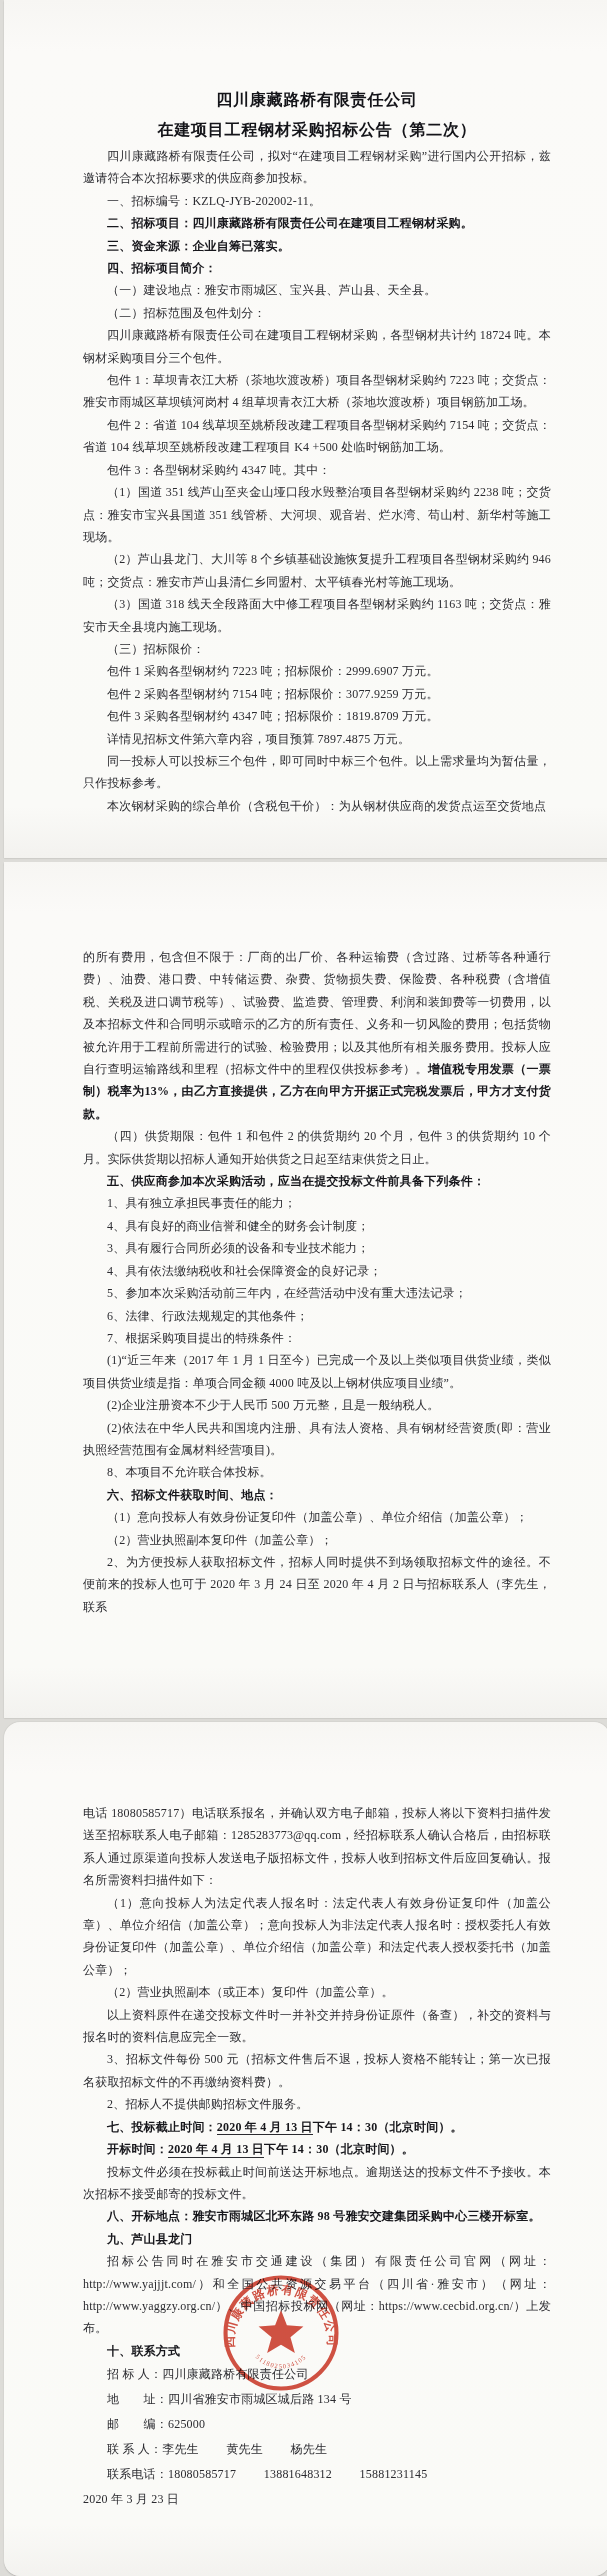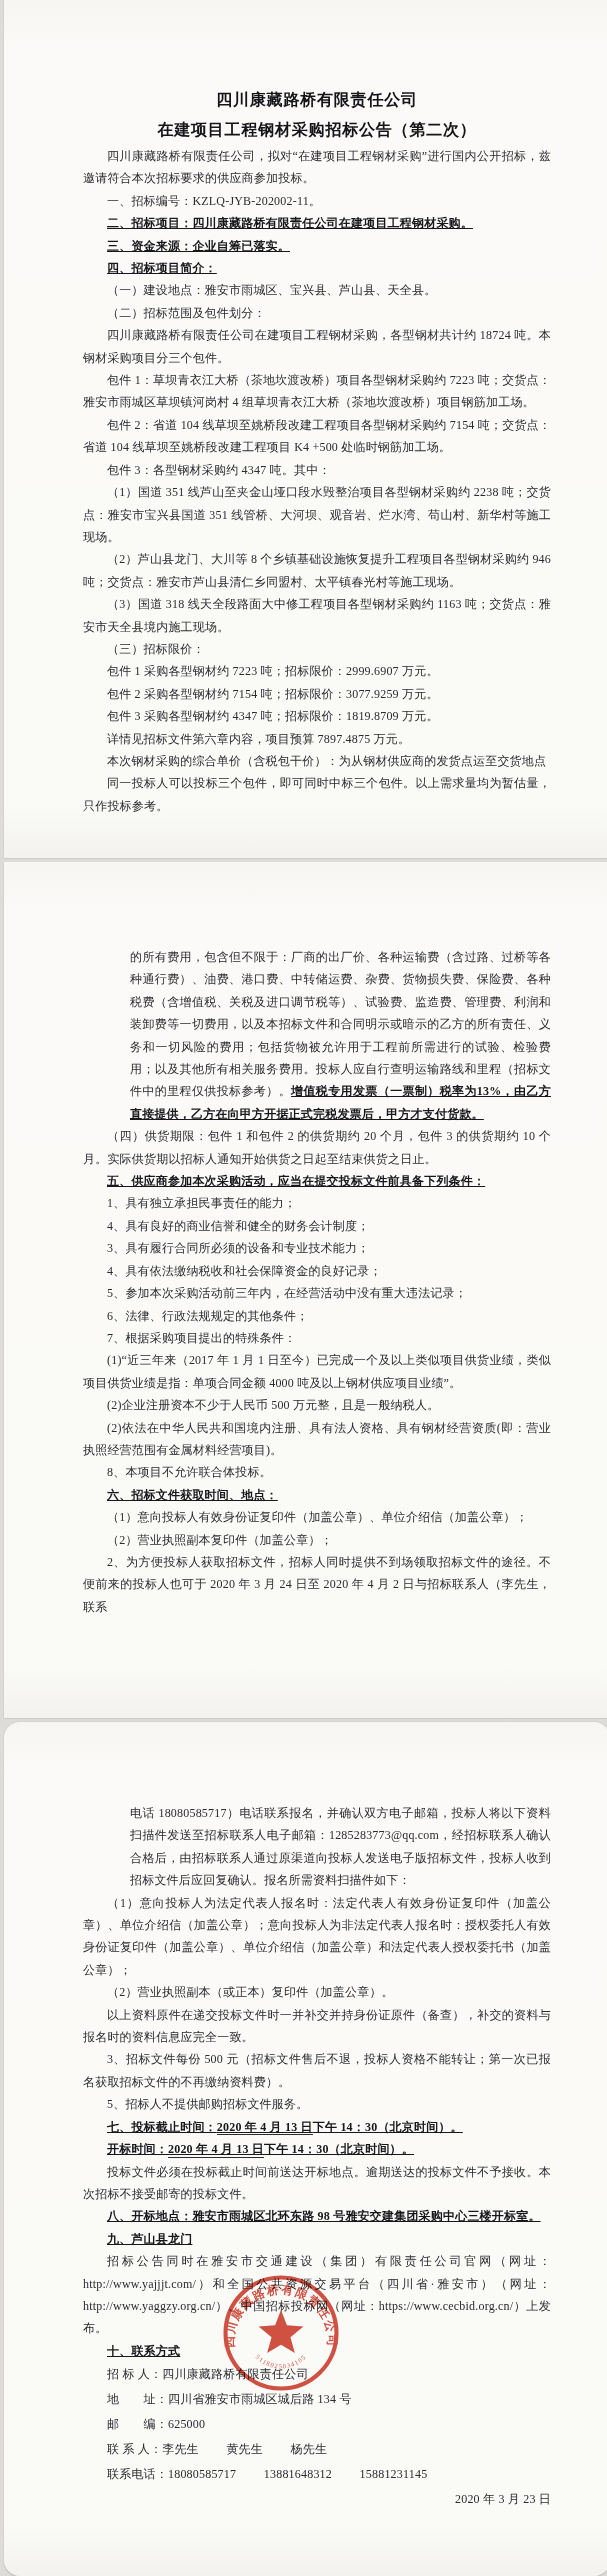--- a/index.html
+++ b/index.html
@@ -20,30 +20,30 @@
   .content{
     padding:0 59px 0 79px;
     font-size:12px;line-height:22.4px;
     color:#2b2b30;text-align:justify;
     letter-spacing:0.2px;
   }
   #page1 .content{padding-top:85px;}
   #page2 .content{padding-top:84px;}
   #page3 .content{padding-top:80px;}
   p{margin:0;text-indent:2em;}
-  .noindent{text-indent:0;margin-left:47px;}
-  .b{font-weight:bold;color:#17171c;text-decoration:underline;}
+  .noindent{text-indent:0;}
+  .b{font-weight:bold;color:#17171c;}
   .doc-title{
     text-align:center;text-indent:0;
     font-size:16px;font-weight:bold;color:#141419;
     line-height:30px;letter-spacing:0.8px;
   }
   .u{border-bottom:1.1px solid #2b2b30;padding-bottom:0.8px;}
   .contact-row{line-height:25px;white-space:pre-wrap;}
-  .sign-date{text-align:right;line-height:23px;margin-top:0.8px;}
+  .sign-date{line-height:23px;margin-top:0.8px;}
   .seal{
     position:absolute;left:215px;top:552px;
     width:124px;height:118px;
     opacity:.88;mix-blend-mode:multiply;
     pointer-events:none;
   }
 </style>
 </head>
 <body>
 
@@ -63,22 +63,22 @@
     <p>包件 2：省道 104 线草坝至姚桥段改建工程项目各型钢材采购约 7154 吨；交货点：省道 104 线草坝至姚桥段改建工程项目 K4 +500 处临时钢筋加工场。</p>
     <p>包件 3：各型钢材采购约 4347 吨。其中：</p>
     <p>（1）国道 351 线芦山至夹金山垭口段水毁整治项目各型钢材采购约 2238 吨；交货点：雅安市宝兴县国道 351 线管桥、大河坝、观音岩、烂水湾、苟山村、新华村等施工现场。</p>
     <p>（2）芦山县龙门、大川等 8 个乡镇基础设施恢复提升工程项目各型钢材采购约 946 吨；交货点：雅安市芦山县清仁乡同盟村、太平镇春光村等施工现场。</p>
     <p>（3）国道 318 线天全段路面大中修工程项目各型钢材采购约 1163 吨；交货点：雅安市天全县境内施工现场。</p>
     <p>（三）招标限价：</p>
     <p>包件 1 采购各型钢材约 7223 吨；招标限价：2999.6907 万元。</p>
     <p>包件 2 采购各型钢材约 7154 吨；招标限价：3077.9259 万元。</p>
     <p>包件 3 采购各型钢材约 4347 吨；招标限价：1819.8709 万元。</p>
     <p>详情见招标文件第六章内容，项目预算 7897.4875 万元。</p>
+    <p>同一投标人可以投标三个包件，即可同时中标三个包件。以上需求量均为暂估量，只作投标参考。</p>
     <p>本次钢材采购的综合单价（含税包干价）：为从钢材供应商的发货点运至交货地点</p>
-    <p>同一投标人可以投标三个包件，即可同时中标三个包件。以上需求量均为暂估量，只作投标参考。</p>
   </div>
 </div>
 
 <div class="page" id="page2">
   <div class="content">
     <p class="noindent"><span>的所有费用，包含但不限于：厂商的出厂价、各种运输费（含过路、过桥等各种通行费）、油费、港口费、中转储运费、杂费、货物损失费、保险费、各种税费（含增值税、关税及进口调节税等）、试验费、监造费、管理费、利润和装卸费等一切费用，以及本招标文件和合同明示或暗示的乙方的所有责任、义务和一切风险的费用；包括货物被允许用于工程前所需进行的试验、检验费用；以及其他所有相关服务费用。投标人应自行查明运输路线和里程（招标文件中的里程仅供投标参考）。</span><span class="b">增值税专用发票（一票制）税率为13%，由乙方直接提供，乙方在向甲方开据正式完税发票后，甲方才支付货款。</span></p>
     <p>（四）供货期限：包件 1 和包件 2 的供货期约 20 个月，包件 3 的供货期约 10 个月。实际供货期以招标人通知开始供货之日起至结束供货之日止。</p>
     <p class="b">五、供应商参加本次采购活动，应当在提交投标文件前具备下列条件：</p>
     <p>1、具有独立承担民事责任的能力；</p>
     <p>4、具有良好的商业信誉和健全的财务会计制度；</p>
@@ -98,21 +98,21 @@
   </div>
 </div>
 
 <div class="page" id="page3">
   <div class="content">
     <p class="noindent">电话 18080585717）电话联系报名，并确认双方电子邮箱，投标人将以下资料扫描件发送至招标联系人电子邮箱：1285283773@qq.com，经招标联系人确认合格后，由招标联系人通过原渠道向投标人发送电子版招标文件，投标人收到招标文件后应回复确认。报名所需资料扫描件如下：</p>
     <p>（1）意向投标人为法定代表人报名时：法定代表人有效身份证复印件（加盖公章）、单位介绍信（加盖公章）；意向投标人为非法定代表人报名时：授权委托人有效身份证复印件（加盖公章）、单位介绍信（加盖公章）和法定代表人授权委托书（加盖公章）；</p>
     <p>（2）营业执照副本（或正本）复印件（加盖公章）。</p>
     <p>以上资料原件在递交投标文件时一并补交并持身份证原件（备查），补交的资料与报名时的资料信息应完全一致。</p>
     <p>3、招标文件每份 500 元（招标文件售后不退，投标人资格不能转让；第一次已报名获取招标文件的不再缴纳资料费）。</p>
-    <p>5、招标人不提供邮购招标文件服务。</p>
+    <p>2、招标人不提供邮购招标文件服务。</p>
     <p class="b"><span>七、投标截止时间：</span><span class="u">2020 年 4 月 13 日</span><span>下午 14：30（北京时间）。</span></p>
     <p class="b"><span>开标时间：</span><span class="u">2020 年 4 月 13 日</span><span>下午 14：30（北京时间）。</span></p>
     <p>投标文件必须在投标截止时间前送达开标地点。逾期送达的投标文件不予接收。本次招标不接受邮寄的投标文件。</p>
     <p class="b">八、开标地点：雅安市雨城区北环东路 98 号雅安交建集团采购中心三楼开标室。</p>
     <p class="b">九、芦山县龙门</p>
     <p>招标公告同时在雅安市交通建设（集团）有限责任公司官网（网址：http://www.yajjjt.com/）和全国公共资源交易平台（四川省·雅安市）（网址：http://www.yaggzy.org.cn/）、中国招标投标网（网址：https://www.cecbid.org.cn/）上发布。</p>
     <p class="b">十、联系方式</p>
     <p class="contact-row">招 标 人：四川康藏路桥有限责任公司</p>
     <p class="contact-row">地　　址：四川省雅安市雨城区城后路 134 号</p>
     <p class="contact-row">邮　　编：625000</p>

